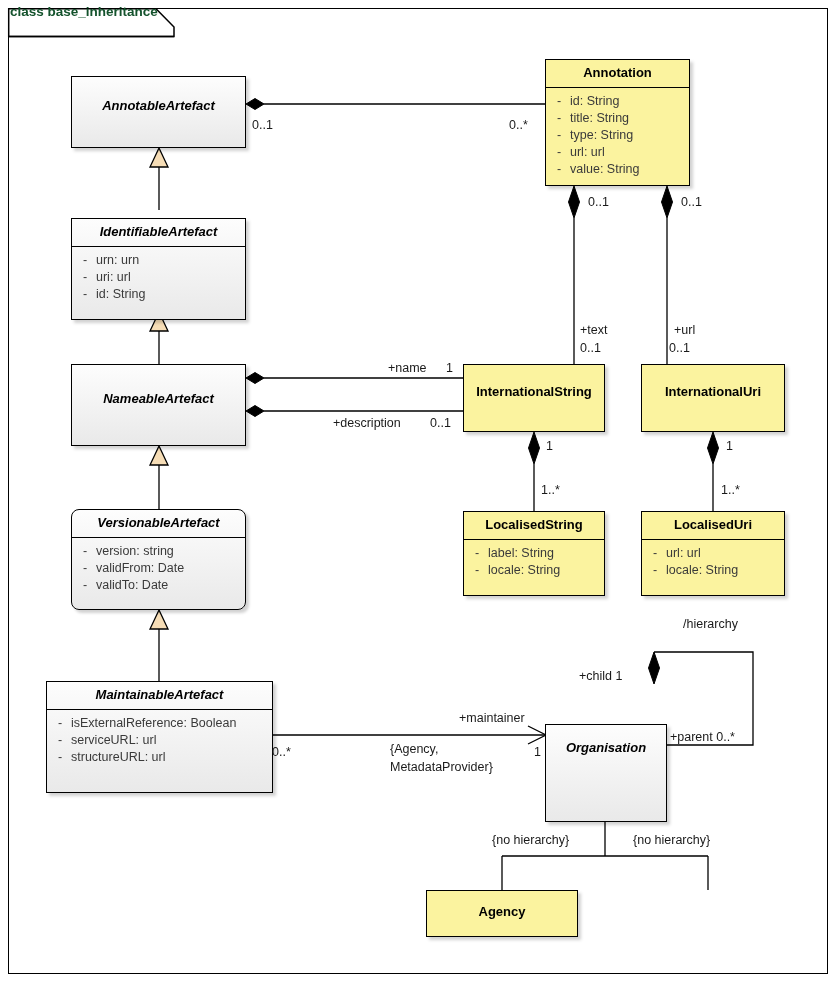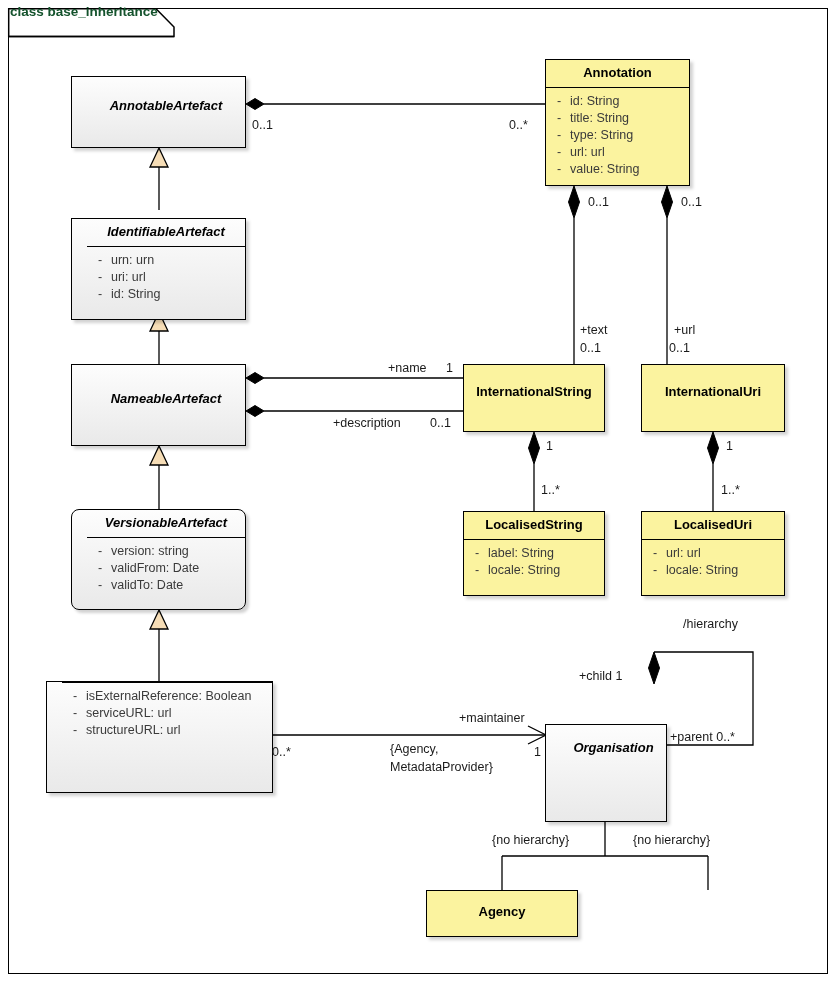--- a/index.html
+++ b/index.html
@@ -49,21 +49,20 @@
   .cls {
     position: absolute;
     box-sizing: border-box;
     border: 1.4px solid #000;
     font-size: 12.5px;
     color: #000;
     box-shadow: 3px 3px 3px rgba(0,0,0,0.18);
   }
   .cls.grey {
     background: linear-gradient(to bottom, #fdfdfd 0%, #f4f4f4 45%, #e9e9e9 100%);
-    padding-left: 15px;
   }
   .cls.yellow {
     background: #fbf39f;
   }
   .cls-title {
     text-align: center;
     font-weight: bold;
     font-size: 13px;
     padding-top: 6px;
     padding-bottom: 6px;
@@ -267,20 +266,21 @@
         <span class="nm">validFrom: Date</span>
       </div>
       <div class="attr">
         <span class="vis">-</span>
         <span class="nm">validTo: Date</span>
       </div>
     </div>
   </div>
 
   <div class="cls grey" style="left:46px; top:681px; width:227px; height:112px;">
+    <div class="cls-title abstract">MaintainableArtefact</div>
     <div class="cls-sep"></div>
     <div class="cls-attrs">
       <div class="attr">
         <span class="vis">-</span>
         <span class="nm">isExternalReference: Boolean</span>
       </div>
       <div class="attr">
         <span class="vis">-</span>
         <span class="nm">serviceURL: url</span>
       </div>

